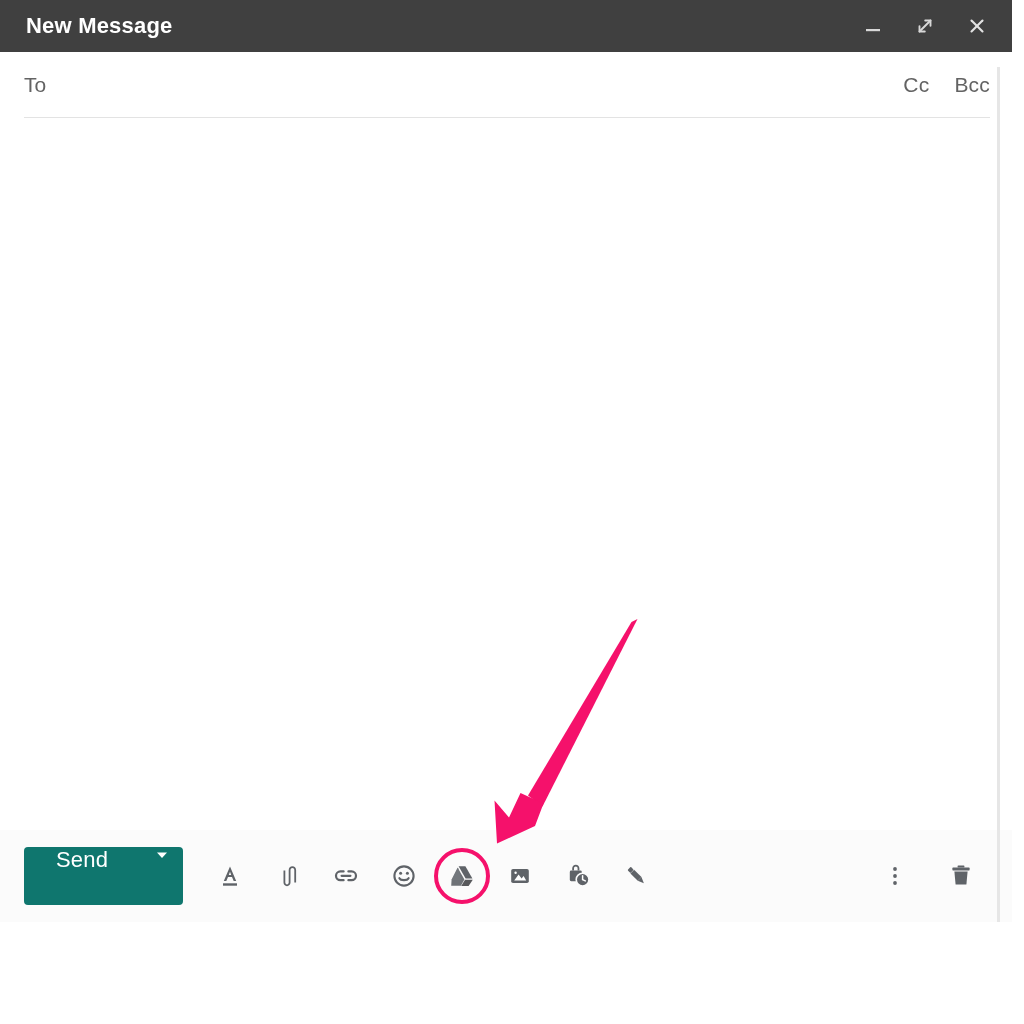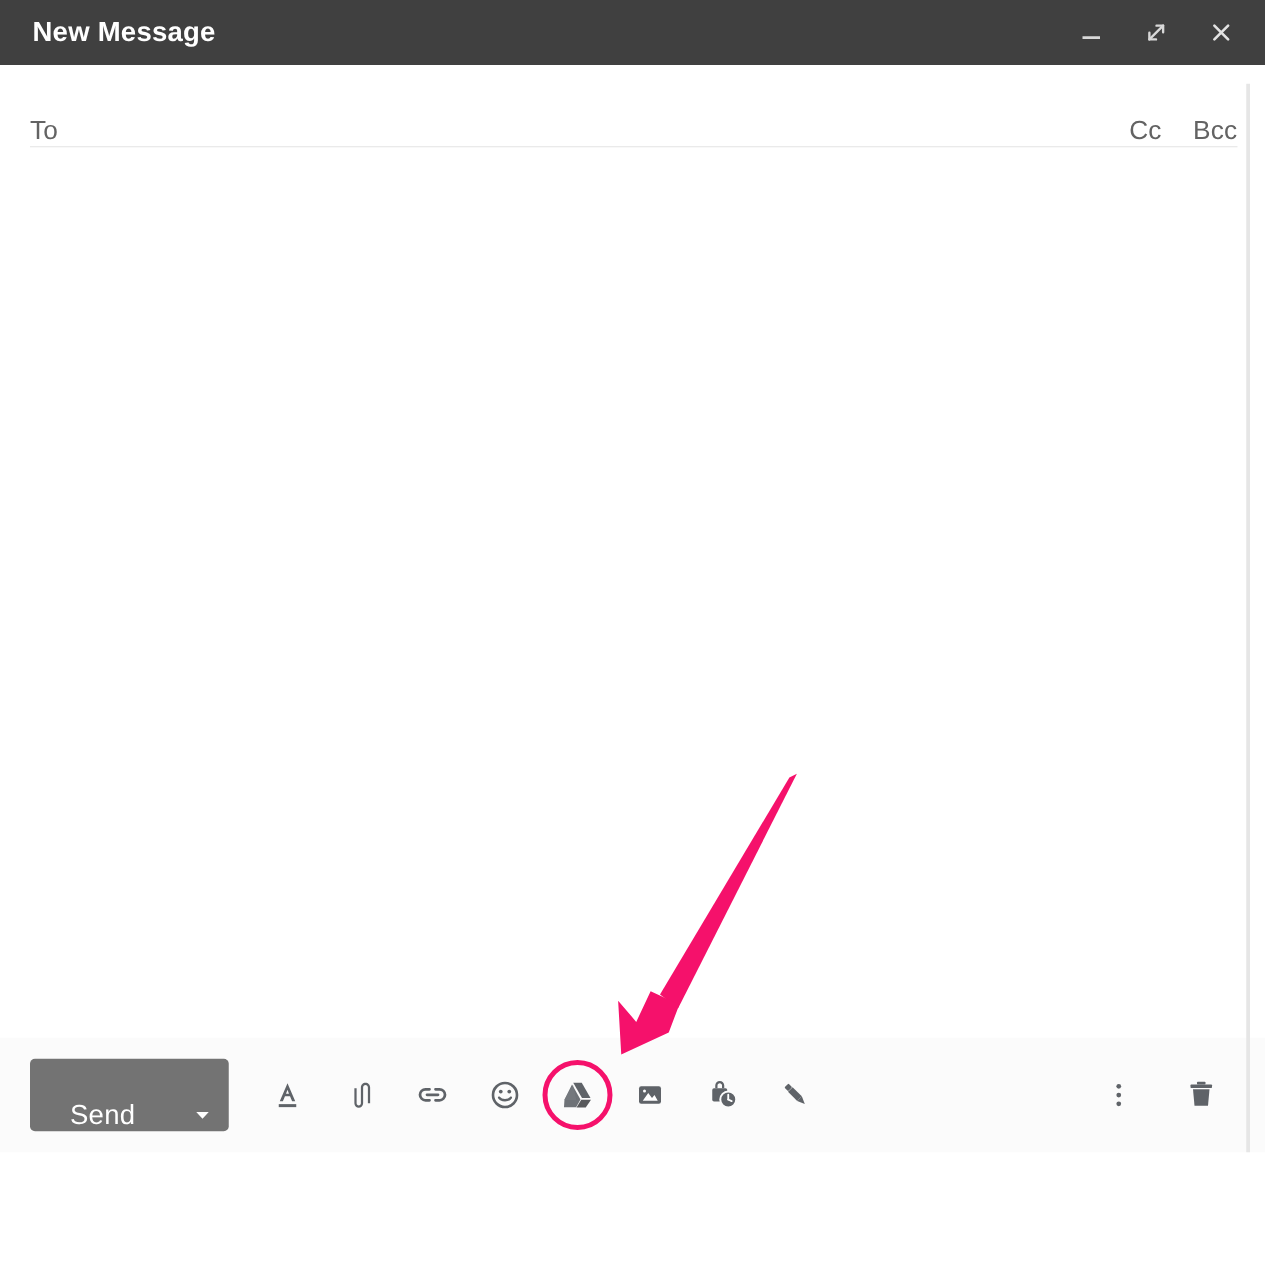--- a/index.html
+++ b/index.html
@@ -70,21 +70,21 @@
   #fields {
     flex: 0 0 auto;
     padding: 0 0 0 0;
   }
 
   .field-row {
     height: 66px;
     margin: 0 22px 0 24px;
     border-bottom: 1px solid #e3e3e3;
     display: flex;
-    align-items: flex-end;
+    align-items: center;
   }
 
   .field-label {
     font-size: 21px;
     color: #636363;
     letter-spacing: 0.1px;
     flex: 1 1 auto;
     cursor: text;
   }
 
@@ -120,23 +120,23 @@
     height: 92px;
     background: #fbfbfb;
     display: flex;
     align-items: center;
     padding: 0 22px 0 24px;
   }
 
   
   #send-group {
     display: flex;
-    align-items: flex-end;
+    align-items: flex-start;
     height: 58px;
-    background: #737373;
+    background: #0f766e;
     border-radius: 4px;
     overflow: hidden;
     flex: 0 0 auto;
   }
   #send-button {
     display: flex;
     align-items: center;
     justify-content: center;
     padding: 0 32px;
     color: #ffffff;

